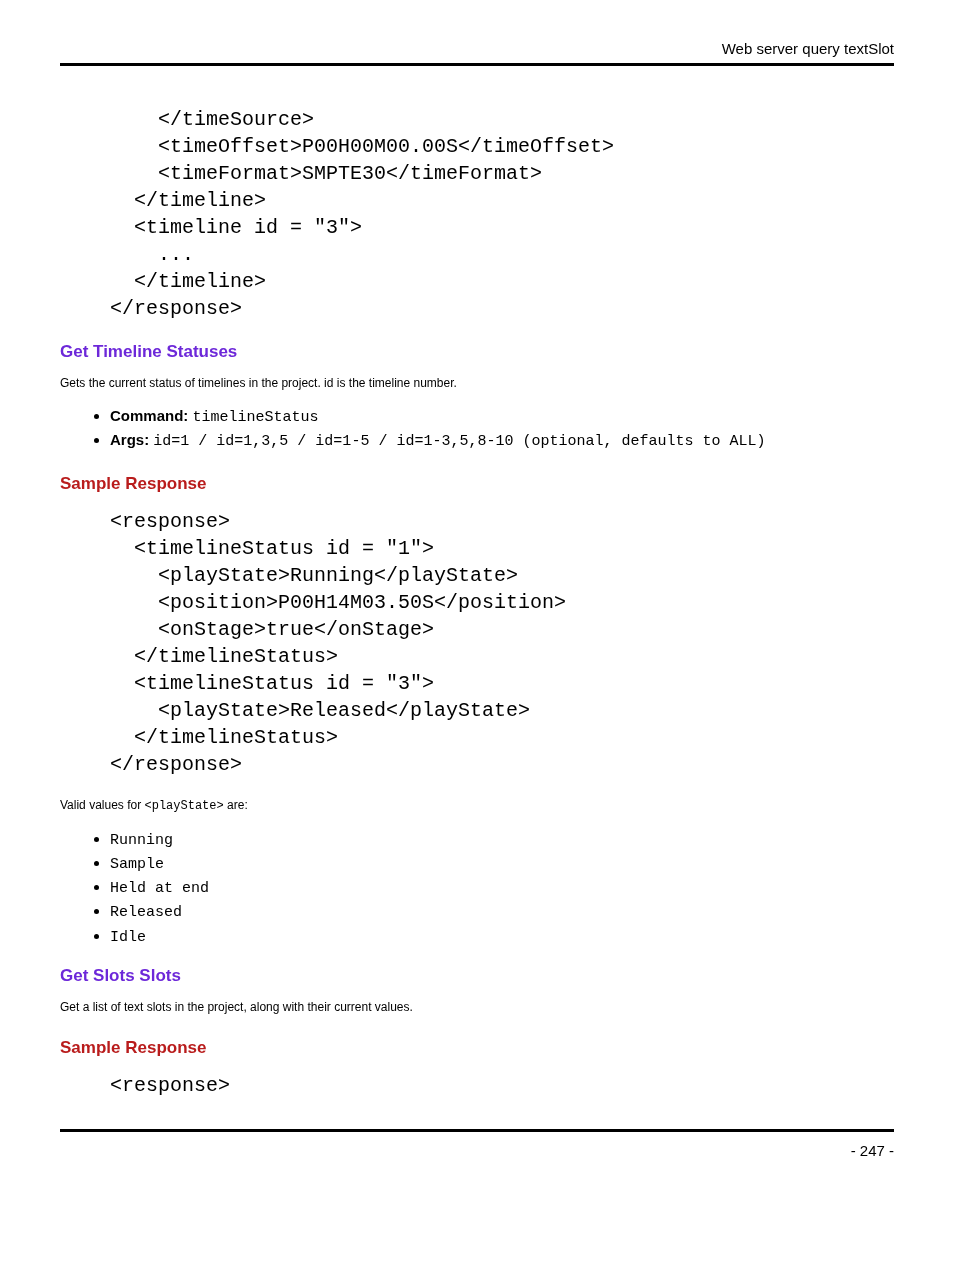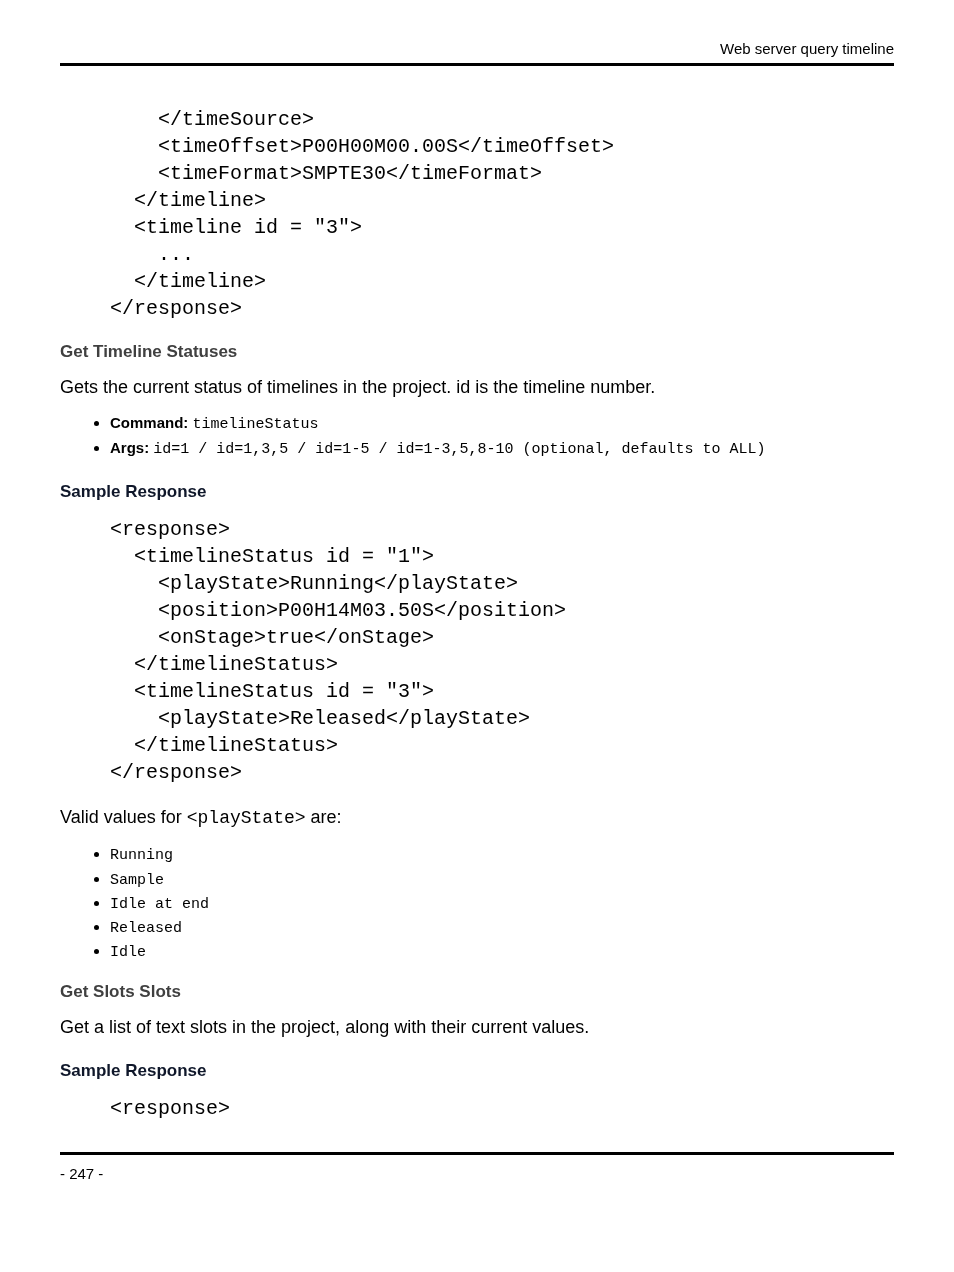--- a/index.html
+++ b/index.html
@@ -26,44 +26,44 @@
     border: none;
     border-top: 3px solid #000;
     margin: 0 0 40px 0;
   }
   .footer-rule {
     border: none;
     border-top: 3px solid #000;
     margin: 30px 0 10px 0;
   }
   .page-number {
-    text-align: left;
+    text-align: right;
     font-size: 15px;
   }
   .code-block {
     font-family: "Courier New", Courier, monospace;
     font-size: 20px;
     white-space: pre;
     margin: 10px 0 20px 50px;
     line-height: 1.35;
   }
   .h-gray {
     font-weight: bold;
-    color: #404040;
+    color: #6d28d9;
     font-size: 17px;
     margin: 18px 0 14px 0;
   }
   .h-green {
     font-weight: bold;
-    color: #0f172a;
+    color: #b91c1c;
     font-size: 17px;
     margin: 22px 0 14px 0;
   }
   .para {
-    font-size: 18px;
+    font-size: 12px;
     margin: 10px 0 14px 0;
     line-height: 1.3;
   }
   ul.bullets {
     margin: 6px 0 18px 0;
     padding-left: 50px;
   }
   ul.bullets li {
     margin: 2px 0;
     font-size: 15px;
@@ -74,21 +74,21 @@
   }
   .label-bold {
     font-weight: bold;
   }
 </style>
 </head>
 <body>
 
 <div class="page">
 
-  <div class="header-right">Web server query timeline</div>
+  <div class="header-right">Web server query textSlot</div>
   <hr class="header-rule">
 
   <div class="code-block">    &lt;/timeSource&gt;
     &lt;timeOffset&gt;P00H00M00.00S&lt;/timeOffset&gt;
     &lt;timeFormat&gt;SMPTE30&lt;/timeFormat&gt;
   &lt;/timeline&gt;
   &lt;timeline id = "3"&gt;
     ...
   &lt;/timeline&gt;
 &lt;/response&gt;</div>
@@ -119,21 +119,21 @@
     &lt;playState&gt;Released&lt;/playState&gt;
   &lt;/timelineStatus&gt;
 &lt;/response&gt;</div>
 
   <div class="para">
     <span>Valid values for </span><span class="mono">&lt;playState&gt;</span><span> are:</span>
   </div>
   <ul class="bullets">
     <li><span class="mono">Running</span></li>
     <li><span class="mono">Sample</span></li>
-    <li><span class="mono">Idle at end</span></li>
+    <li><span class="mono">Held at end</span></li>
     <li><span class="mono">Released</span></li>
     <li><span class="mono">Idle</span></li>
   </ul>
 
   <div class="h-gray">Get Slots Slots</div>
   <div class="para">Get a list of text slots in the project, along with their current values.</div>
 
   <div class="h-green">Sample Response</div>
   <div class="code-block">&lt;response&gt;</div>
 

